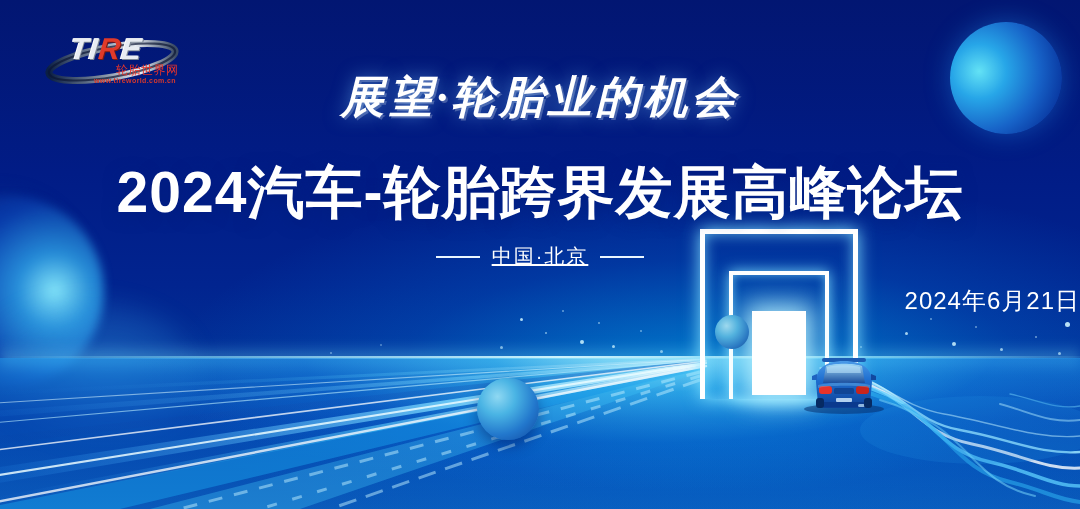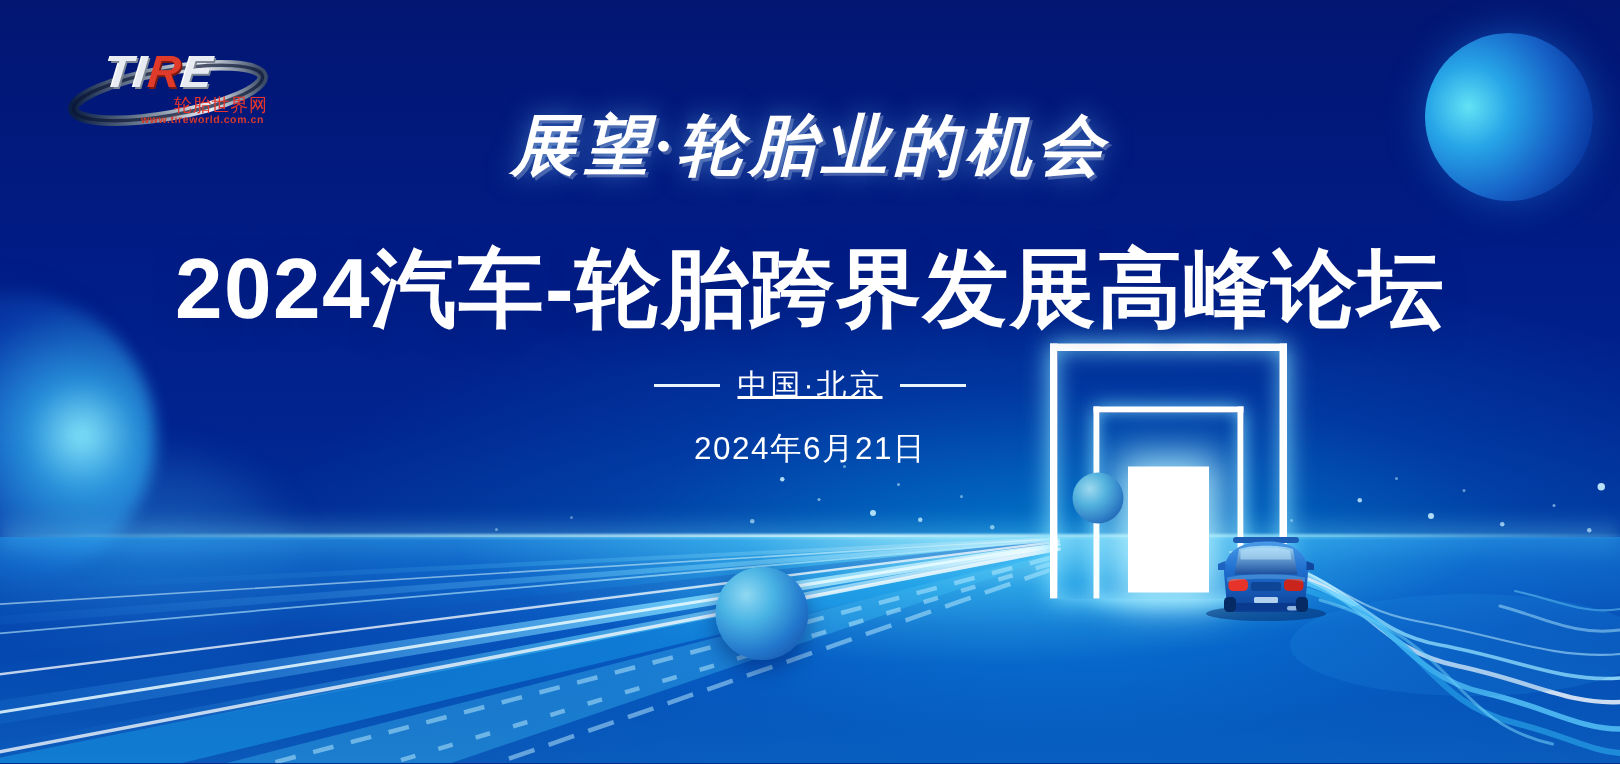--- a/index.html
+++ b/index.html
@@ -213,22 +213,22 @@
   .location-text {
     font-size: 20px;
     color: #ffffff;
     letter-spacing: 2px;
     white-space: nowrap;
     text-decoration: underline;
   }
   .date-text {
     position: absolute;
     left: 0; right: 0; top: 285px;
-    text-align: center;
-    font-size: 21px;
+    text-align: right;
+    font-size: 24px;
     color: #ffffff;
     letter-spacing: 1px;
     white-space: nowrap;
   }
 </style>
 </head>
 <body>
 
 <div id="poster">
 

